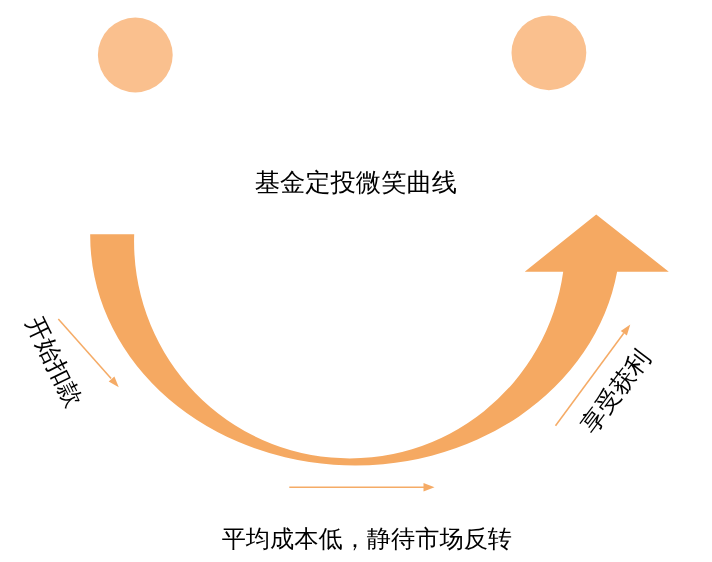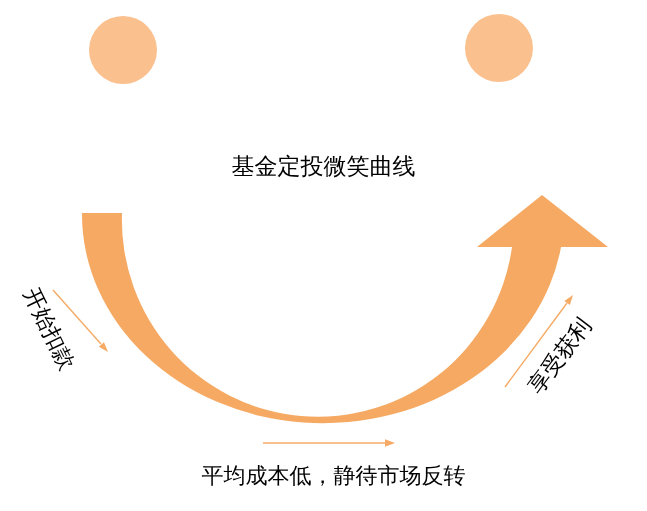--- a/index.html
+++ b/index.html
@@ -31,21 +31,21 @@
     left: 0;
     right: 0;
     top: 151px;
     text-align: center;
     font-size: 23px;
     letter-spacing: 0px;
   }
   .caption {
     left: 20px;
     right: 0;
-    top: 461px;
+    top: 475px;
     text-align: center;
     font-size: 22px;
   }
   .label-left {
     left: 3px;
     top: 314px;
     width: 92px;
     text-align: center;
     font-size: 22px;
     transform: rotate(64deg);

